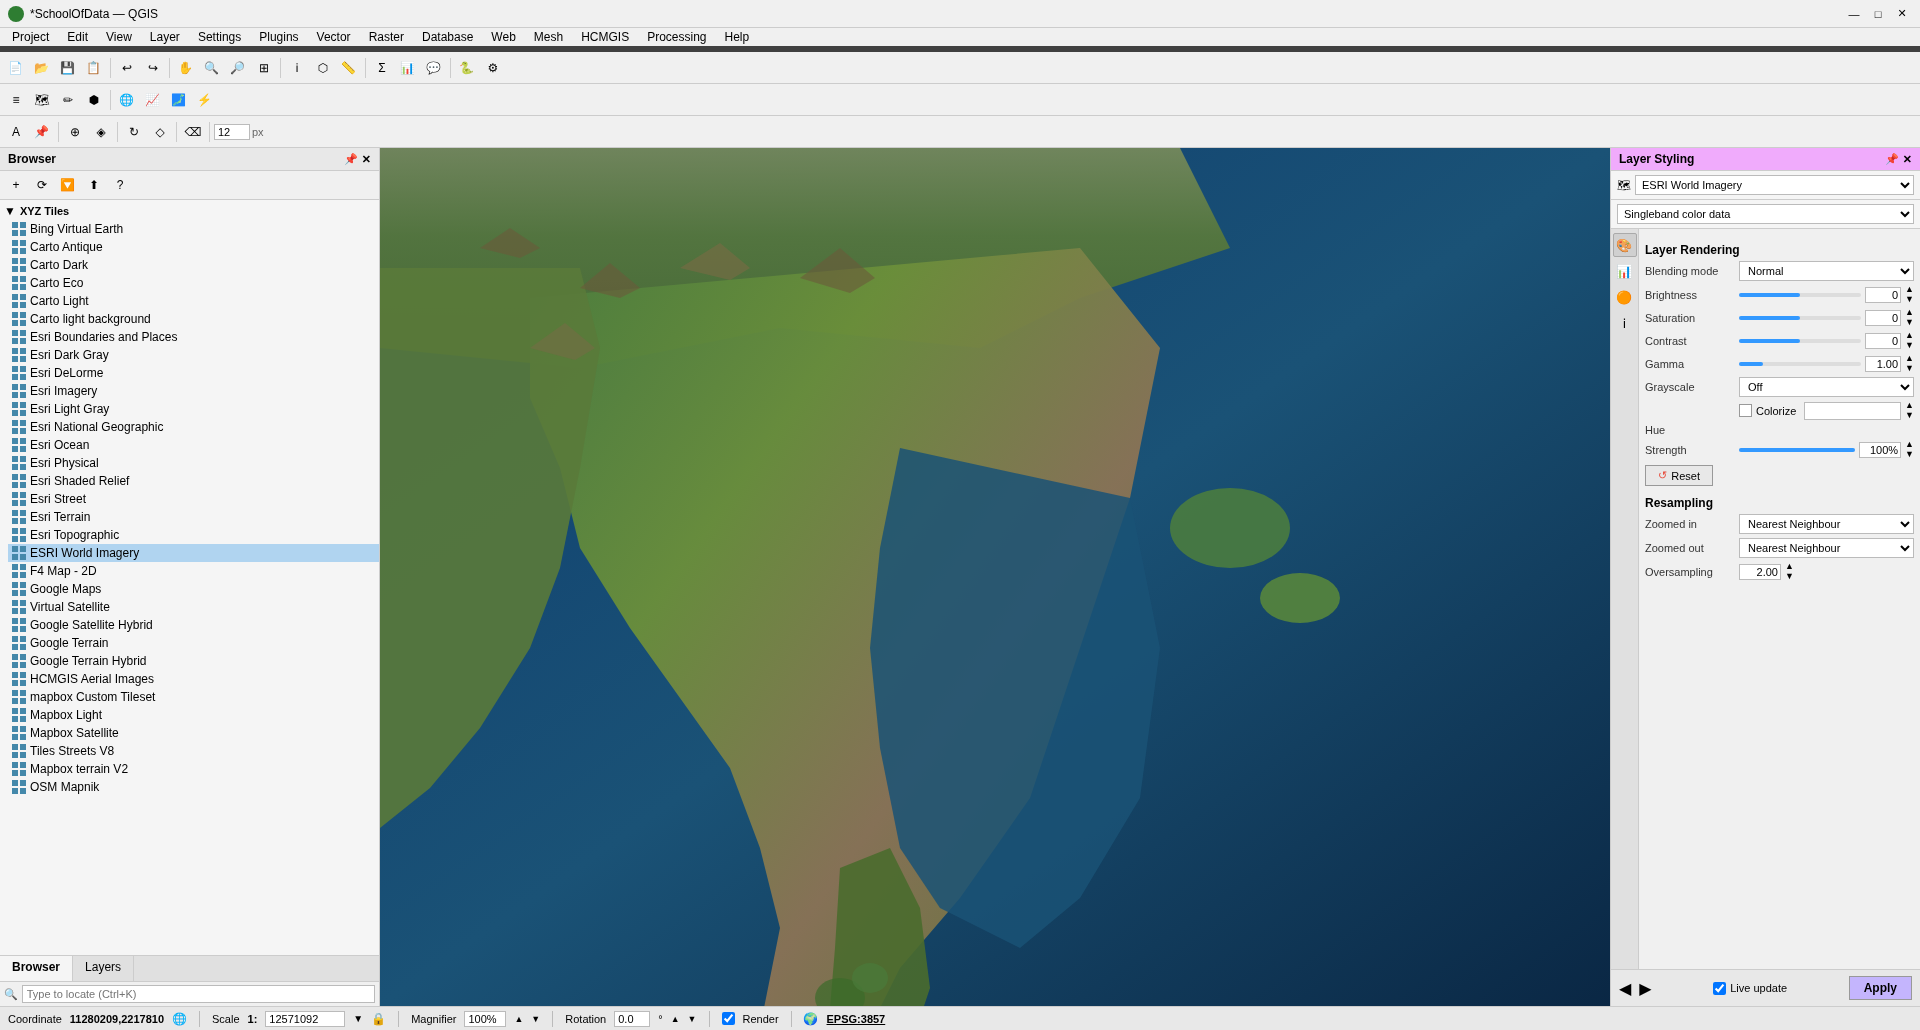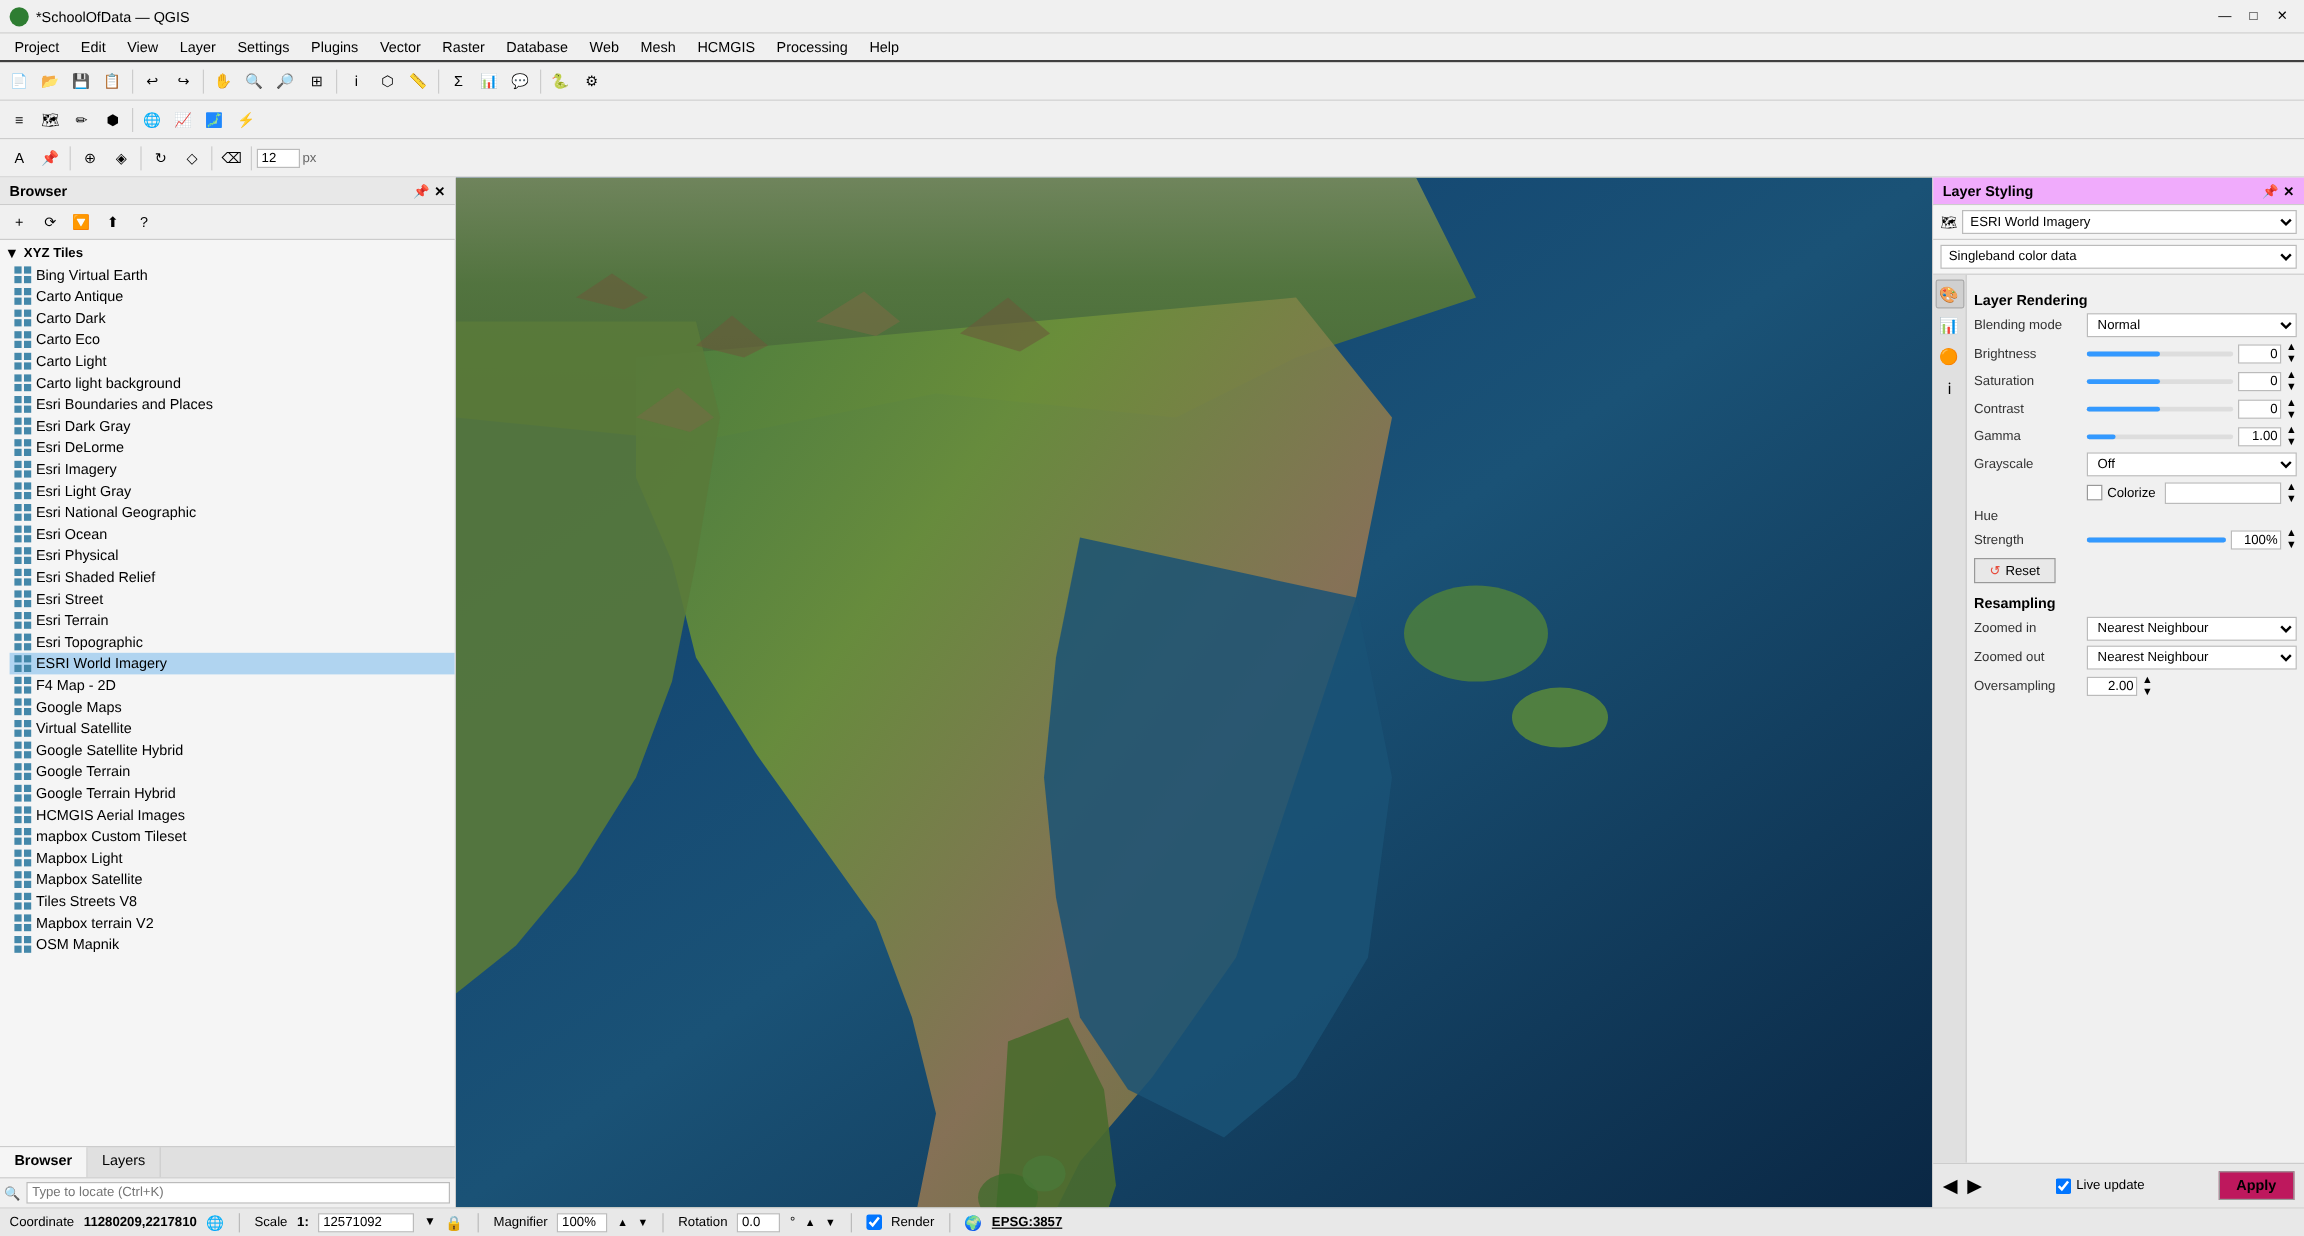--- a/index.html
+++ b/index.html
@@ -23,21 +23,21 @@
       font-size: 11px; cursor: pointer;
     }
 
     
     #menubar {
       height: 24px;
       background: #f0f0f0;
       display: flex;
       align-items: center;
       padding: 0 4px;
-      border-bottom: 2px solid #404040;
+      border-bottom: 6px solid #404040;
       gap: 2px;
     }
     #menubar span {
       padding: 2px 8px;
       cursor: pointer;
       font-size: 12px;
     }
 
     
     .toolbar {
@@ -206,21 +206,21 @@
       padding: 6px 8px;
       border-top: 1px solid #ccc;
       display: flex;
       justify-content: space-between;
       align-items: center;
       background: #e8e8e8;
     }
     .live-update-label { display: flex; align-items: center; gap: 4px; font-size: 11px; }
     .apply-btn {
       padding: 4px 14px;
-      background: #be185d;
+      background: #c4b5fd;
       border: 1px solid #999;
       font-size: 12px;
       cursor: pointer;
       font-weight: bold;
     }
 
     
     #statusbar {
       height: 24px;
       background: #e8e8e8;

